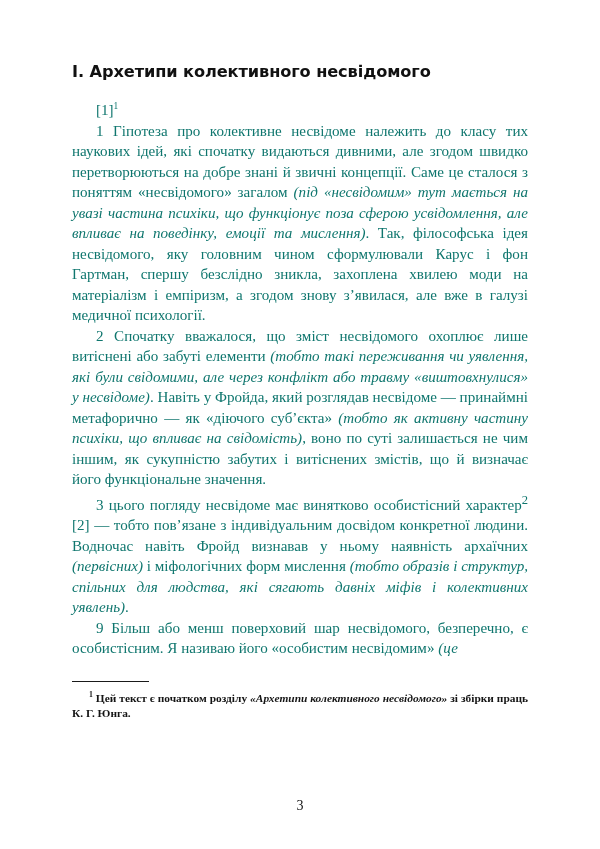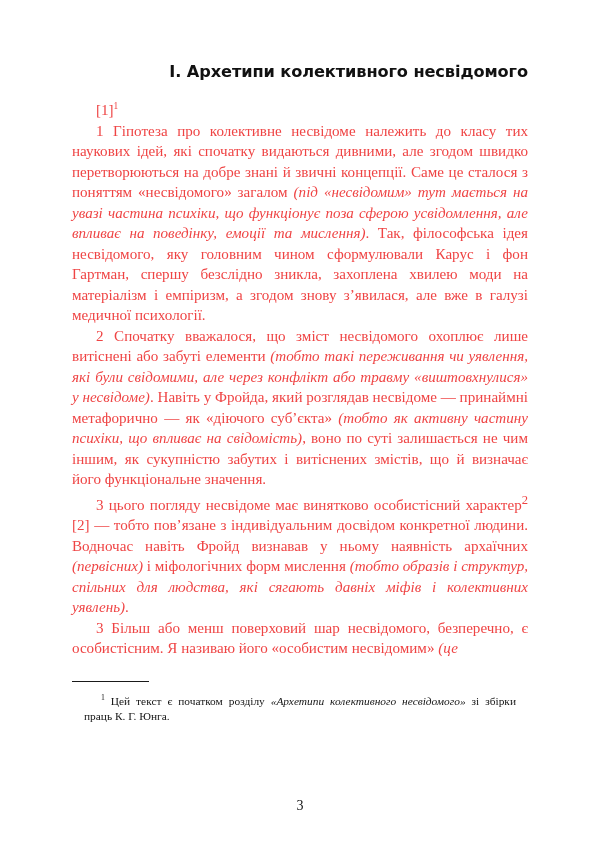--- a/index.html
+++ b/index.html
@@ -22,36 +22,36 @@
     width: 600px;
     height: 849px;
     box-sizing: border-box;
     padding: 0 72px;
   }
   .chapter-title {
     font-family: "DejaVu Sans", "Liberation Sans", sans-serif;
     font-weight: bold;
     font-size: 16.2px;
     letter-spacing: -0.1px;
-    text-align: right;
+    text-align: left;
     color: #111111;
     margin: 0;
     padding-top: 62px;
     line-height: 1.2;
   }
   .body-block {
     margin-top: 19px;
   }
   p.para {
     margin: 0;
     text-align: justify;
     text-justify: inter-word;
     font-size: 15.1px;
     line-height: 20.5px;
-    color: #ef4444;
+    color: #0f766e;
     hyphens: none;
   }
   p.para.indent {
     text-indent: 24px;
   }
   .ital {
     font-style: italic;
   }
   sup.fn-ref {
     font-size: 0.62em;
@@ -64,27 +64,28 @@
     right: 72px;
     top: 681px;
   }
   .fn-rule {
     width: 77px;
     height: 0;
     border-top: 1.6px solid #1a1a1a;
     margin: 0 0 9px 0;
   }
   p.footnote {
-    margin: 12px;
+    margin: 0;
     text-align: justify;
     text-justify: inter-word;
     font-size: 11.4px;
     line-height: 15.2px;
     color: #141414;
     text-indent: 17px;
+    font-weight: bold;
   }
   p.footnote + p.footnote {
     margin-top: 1px;
   }
   .footnote sup {
     font-size: 0.68em;
     vertical-align: super;
     line-height: 0;
   }
   .page-number {
@@ -104,21 +105,21 @@
 
   <h1 class="chapter-title">I. Архетипи колективного несвідомого</h1>
 
   <div class="body-block">
 
     <p class="para indent"><span>[1]</span><sup class="fn-ref">1</sup></p>
 
     <p class="para indent" id="p1"><span>1 Гіпотеза про колективне несвідоме належить до класу тих наукових ідей, які спочатку видаються дивними, але згодом швидко перетворюються на добре знані й звичні концепції. Саме це сталося з поняттям «несвідомого» загалом </span><em class="ital">(під «несвідомим» тут мається на увазі частина психіки, що функціонує поза сферою усвідомлення, але впливає на поведінку, емоції та мислення)</em><span>. Так, філософська ідея несвідомого, яку головним чином сформулювали Карус і фон Гартман, спершу безслідно зникла, захоплена хвилею моди на матеріалізм і емпіризм, а згодом знову з’явилася, але вже в галузі медичної психології.</span></p>
     <p class="para indent" id="p2"><span>2 Спочатку вважалося, що зміст несвідомого охоплює лише витіснені або забуті елементи </span><em class="ital">(тобто такі переживання чи уявлення, які були свідомими, але через конфлікт або травму «виштовхнулися» у несвідоме)</em><span>. Навіть у Фройда, який розглядав несвідоме — принаймні метафорично — як «діючого суб’єкта» </span><em class="ital">(тобто як активну частину психіки, що впливає на свідомість)</em><span>, воно по суті залишається не чим іншим, як сукупністю забутих і витіснених змістів, що й визначає його функціональне значення.</span></p>
     <p class="para indent" id="p3"><span>3 цього погляду несвідоме має винятково особистісний характер</span><sup>2</sup><span> [2] — тобто пов’язане з індивідуальним досвідом конкретної людини. Водночас навіть Фройд визнавав у ньому наявність архаїчних </span><em class="ital">(первісних)</em><span> і міфологічних форм мислення </span><em class="ital">(тобто образів і структур, спільних для людства, які сягають давніх міфів і колективних уявлень)</em><span>.</span></p>
-    <p class="para indent" id="p4"><span>3 Більш або менш поверховий шар несвідомого, безперечно, є особистісним. Я називаю його «особистим несвідомим» </span><em class="ital">(це</em></p>
+    <p class="para indent" id="p4"><span>9 Більш або менш поверховий шар несвідомого, безперечно, є особистісним. Я називаю його «особистим несвідомим» </span><em class="ital">(це</em></p>
 
   </div>
 
   <div class="footnotes">
     <div class="fn-rule"></div>
     <p class="footnote" id="f1"><sup>1</sup><span> Цей текст є початком розділу </span><em class="ital">«Архетипи колективного несвідомого»</em><span> зі збірки праць К. Г. Юнга.</span></p>
   </div>
 
   <div class="page-number">3</div>
 

